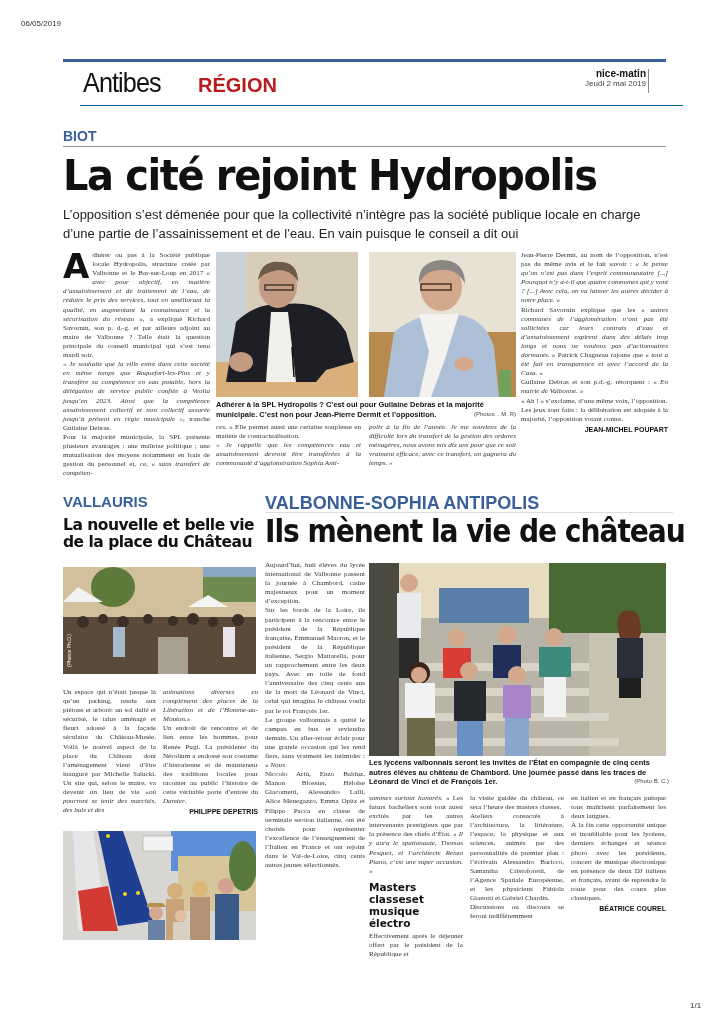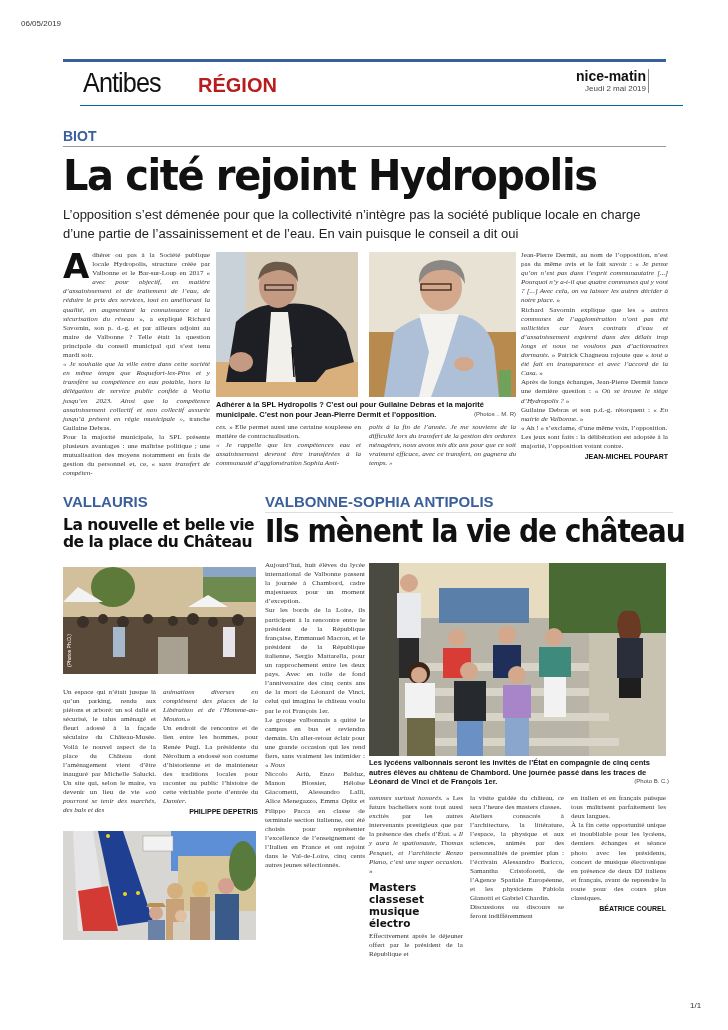--- a/index.html
+++ b/index.html
@@ -7,21 +7,21 @@
   body { position: relative; font-family: "Liberation Serif", serif; color: #222; }
   .abs { position: absolute; }
   .print-date { left: 21px; top: 19px; font-family: "Liberation Sans", sans-serif; font-size: 8px; color: #333; text-align: center; }
   .page-num { left: 690px; top: 1001px; font-family: "Liberation Sans", sans-serif; font-size: 8px; color: #333; }
 
   .topbar { left: 63px; top: 59px; width: 603px; height: 3px; background: #3a5f9a; }
   .masthead { left: 80px; top: 62px; width: 603px; height: 44px; border-bottom: 1px solid #0369a1; }
   .mh-city { position: absolute; left: 3px; top: 5px; font-family: "Liberation Sans", sans-serif; font-size: 28px; color: #111; letter-spacing: -1px; transform: scaleX(0.9); transform-origin: left; }
   .mh-region { position: absolute; left: 118px; top: 12px; font-family: "Liberation Sans", sans-serif; font-weight: bold; font-size: 20px; color: #b91c1c; }
   .mh-paper { position: absolute; right: 37px; top: 6px; text-align: right; font-family: "Liberation Sans", sans-serif; }
-  .mh-paper .name { font-size: 14px; font-weight: bold; color: #111; }
+  .mh-paper .name { font-size: 10px; font-weight: bold; color: #111; }
   .mh-paper .date { font-size: 8px; color: #444; }
   .mh-sep { position: absolute; left: 568px; top: 7px; width: 1px; height: 24px; background: #888; }
 
   .kicker { font-family: "Liberation Sans", sans-serif; font-weight: bold; color: #3a5f9a; }
   .k-biot { left: 63px; top: 128px; font-size: 14px; }
   .k-biot-line { left: 63px; top: 146px; width: 603px; height: 1px; background: #999; }
   .headline { font-family: "DejaVu Sans", sans-serif; font-weight: bold; color: #111; letter-spacing: -1.5px; }
   .h-main { left: 63px; top: 150px; font-size: 43px; transform: scaleX(0.93); transform-origin: left; white-space: nowrap; }
   .standfirst { left: 63px; top: 205px; width: 610px; font-family: "Liberation Sans", sans-serif; font-size: 13px; line-height: 19px; color: #222; }
 
@@ -29,21 +29,21 @@
   .col p { margin-bottom: 0; }
   .col i { font-style: italic; }
   .dropcap { float: left; font-family: "DejaVu Sans", sans-serif; font-weight: bold; font-size: 34px; line-height: 30px; margin-right: 3px; color: #111; }
   .sig { text-align: right; font-family: "Liberation Sans", sans-serif; font-weight: bold; font-size: 7px; color: #111; margin-top: 1px; }
 
   .photo { overflow: hidden; position: absolute; }
   .caption { font-family: "Liberation Sans", sans-serif; font-weight: bold; font-size: 7.5px; line-height: 9.5px; color: #111; }
   .credit { font-family: "Liberation Sans", sans-serif; font-weight: normal; font-size: 6px; color: #444; float: right; }
 
   .k-vall { left: 63px; top: 493px; font-size: 15px; }
-  .k-valb { left: 265px; top: 493px; font-size: 15px; }
+  .k-valb { left: 265px; top: 493px; font-size: 18px; }
   .k-line { left: 265px; top: 512px; width: 408px; height: 1px; background: #ddd; }
   .h-vall { left: 63px; top: 517px; font-family: "DejaVu Sans", sans-serif; font-weight: bold; font-size: 15.5px; line-height: 17px; color: #111; letter-spacing: -0.5px; }
   .h-valb { left: 265px; top: 512px; font-size: 32px; letter-spacing: -1.2px; transform: scaleX(0.88); transform-origin: left; white-space: nowrap; }
   .subhead { font-family: "DejaVu Sans", sans-serif; font-weight: bold; font-size: 10.5px; line-height: 12px; color: #111; margin: 5px 0 3px; text-align: left; }
 </style>
 </head>
 <body>
 
 <div class="abs print-date">06/05/2019</div>
 
@@ -105,21 +105,20 @@
   <p><i>ces.</i><span> » Elle permet aussi une certaine souplesse en matière de contractualisation.</span></p>
   <p><i>« Je rappelle que les compétences eau et assainissement devront être transférées à la communauté d’agglomération Sophia Anti-</i></p>
 </div>
 <div class="abs col" style="left:369px; top:423px; width:147px;">
   <p><i>polis à la fin de l’année. Je me souviens de la difficulté lors du transfert de la gestion des ordures ménagères, nous avons mis dix ans pour que ce soit vraiment efficace, avec ce transfert, on gagnera du temps. »</i></p>
 </div>
 
 <div class="abs col" style="left:521px; top:251px; width:147px;">
   <p><span>Jean-Pierre Dermit, au nom de l’opposition, n’est pas du même avis et le fait savoir : « </span><i>Je pense qu’on n’est pas dans l’esprit communautaire [...] Pourquoi n’y a-t-il que quatre communes qui y vont ? [...] Avec cela, on va laisser les autres décider à notre place.</i><span> »</span></p>
   <p><span>Richard Savornin explique que les « </span><i>autres communes de l’agglomération n’ont pas été sollicitées car leurs contrats d’eau et d’assainissement expirent dans des délais trop longs et nous ne voulons pas d’actionnaires dormants.</i><span> » Patrick Chagneau rajoute que « </span><i>tout a été fait en transparence et avec l’accord de la Casa.</i><span> »</span></p>
-  <p><span>Après de longs échanges, Jean-Pierre Dermit lance une dernière question : « </span><i>Où se trouve le siège d’Hydropolis ?</i><span> »</span></p>
   <p><span>Guilaine Debras et son p.d.-g. rétorquent : « </span><i>En mairie de Valbonne.</i><span> »</span></p>
   <p>« Ah ! » s’exclame, d’une même voix, l’opposition.</p>
   <p>Les jeux sont faits : la délibération est adoptée à la majorité, l’opposition votant contre.</p>
   <div class="sig">JEAN-MICHEL POUPART</div>
 </div>
 
 <div class="abs kicker k-vall">VALLAURIS</div>
 <div class="abs h-vall" style="width:200px;">La nouvelle et belle vie de la place du Château</div>
 
 <div class="photo" style="left:63px; top:567px; width:193px; height:107px;">

